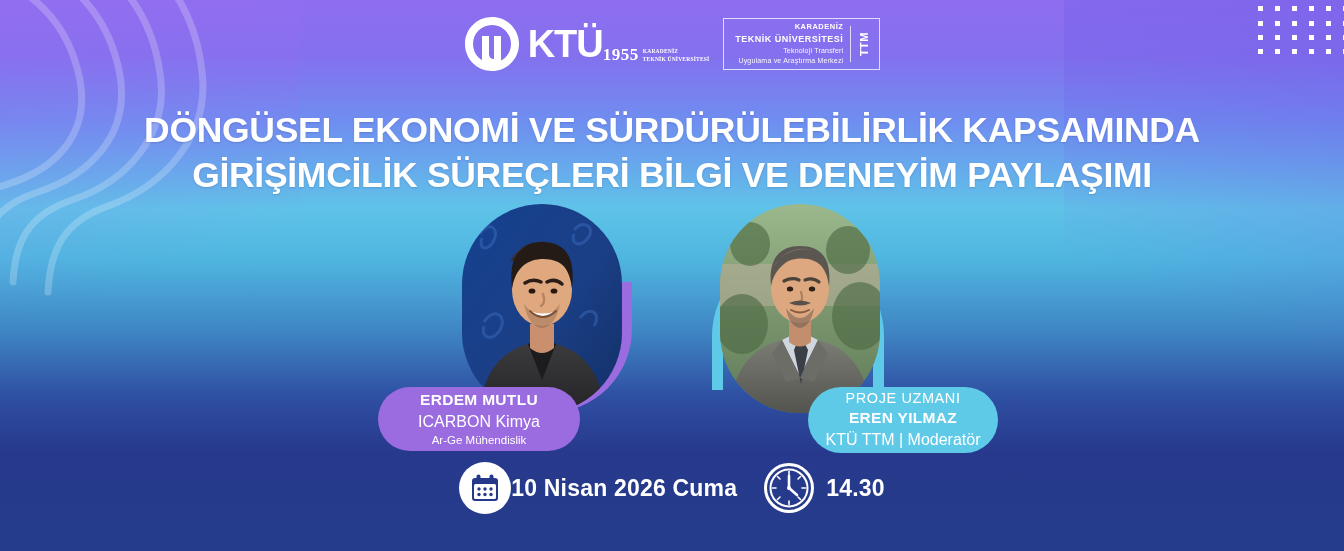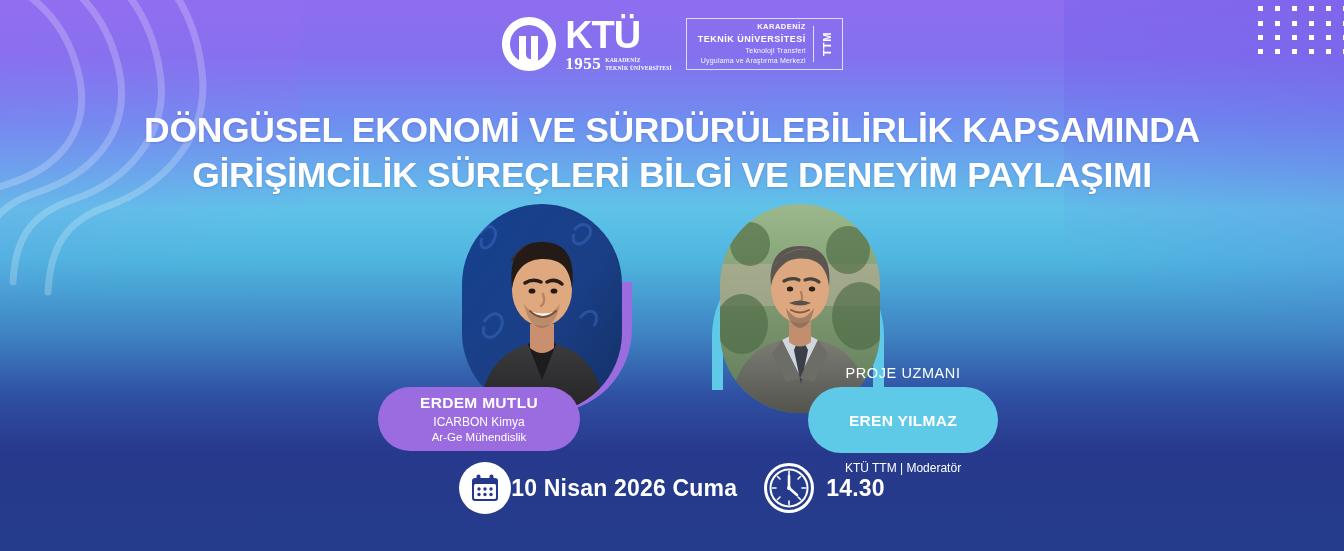--- a/index.html
+++ b/index.html
@@ -34,21 +34,21 @@
   .waves{position:absolute;left:-40px;top:-30px;width:340px;height:330px;pointer-events:none;}
   .dots{position:absolute;right:0;top:0;width:110px;height:60px;pointer-events:none;}
 
   
   .logo-row{
     position:absolute;top:16px;left:0;width:1344px;
     display:flex;justify-content:center;align-items:center;gap:14px;
   }
   .ktu-logo{display:flex;align-items:center;gap:8px;}
   .ktu-mark{width:56px;height:56px;}
-  .ktu-type{display:flex;flex-direction:column;line-height:1;}
+  .ktu-type{display:flex;flex-direction:row;line-height:1;}
   .ktu-word{
     font-size:38px;font-weight:bold;color:#fff;letter-spacing:-1px;
     font-family:"Liberation Sans", sans-serif;
   }
   .ktu-sub{display:flex;align-items:flex-end;gap:4px;margin-top:1px;font-family:Liberation Serif, serif;}
   .ktu-year{font-size:17px;font-weight:bold;color:#fff;letter-spacing:.5px;}
   .ktu-uni{font-size:5.5px;font-weight:bold;color:#fff;line-height:1.35;letter-spacing:.2px;}
   .ttm-box{
     border:1px solid rgba(255,255,255,.75);
     padding:7px 9px 7px 11px;
@@ -102,25 +102,25 @@
     display:flex;flex-direction:column;justify-content:center;
     box-sizing:border-box;
     margin-top:41px;
   }
   .badge-left{
     left:0px;top:148px;width:202px;height:64px;background:#9B6BE0;
     align-items:center;padding:0 14px;text-align:center;
   }
   .badge-right{
     left:108px;top:148px;width:190px;height:66px;background:#5FCAE8;
-    align-items:center;padding:0 14px;text-align:center;gap:28px;
+    align-items:center;padding:0 14px;text-align:center;
   }
   .b-role{font-size:14.5px;font-weight:normal;letter-spacing:.6px;line-height:1.3;color:#fff;}
   .b-name{font-size:15.5px;font-weight:bold;letter-spacing:.3px;line-height:1.35;}
-  .b-org{font-size:12px;font-weight:normal;line-height:1.35;}
+  .b-org{font-size:16px;font-weight:normal;line-height:1.35;}
   .b-org2{font-size:11.5px;font-weight:normal;line-height:1.35;}
 
   
   .footer{
     position:absolute;left:0;top:462px;width:1344px;
     display:flex;justify-content:center;align-items:center;gap:26px;
   }
   .f-item{display:flex;align-items:center;}
   .f-item.tight{gap:11px;}
   .f-text{color:#fff;font-size:23px;font-weight:bold;letter-spacing:.2px;white-space:nowrap;}

